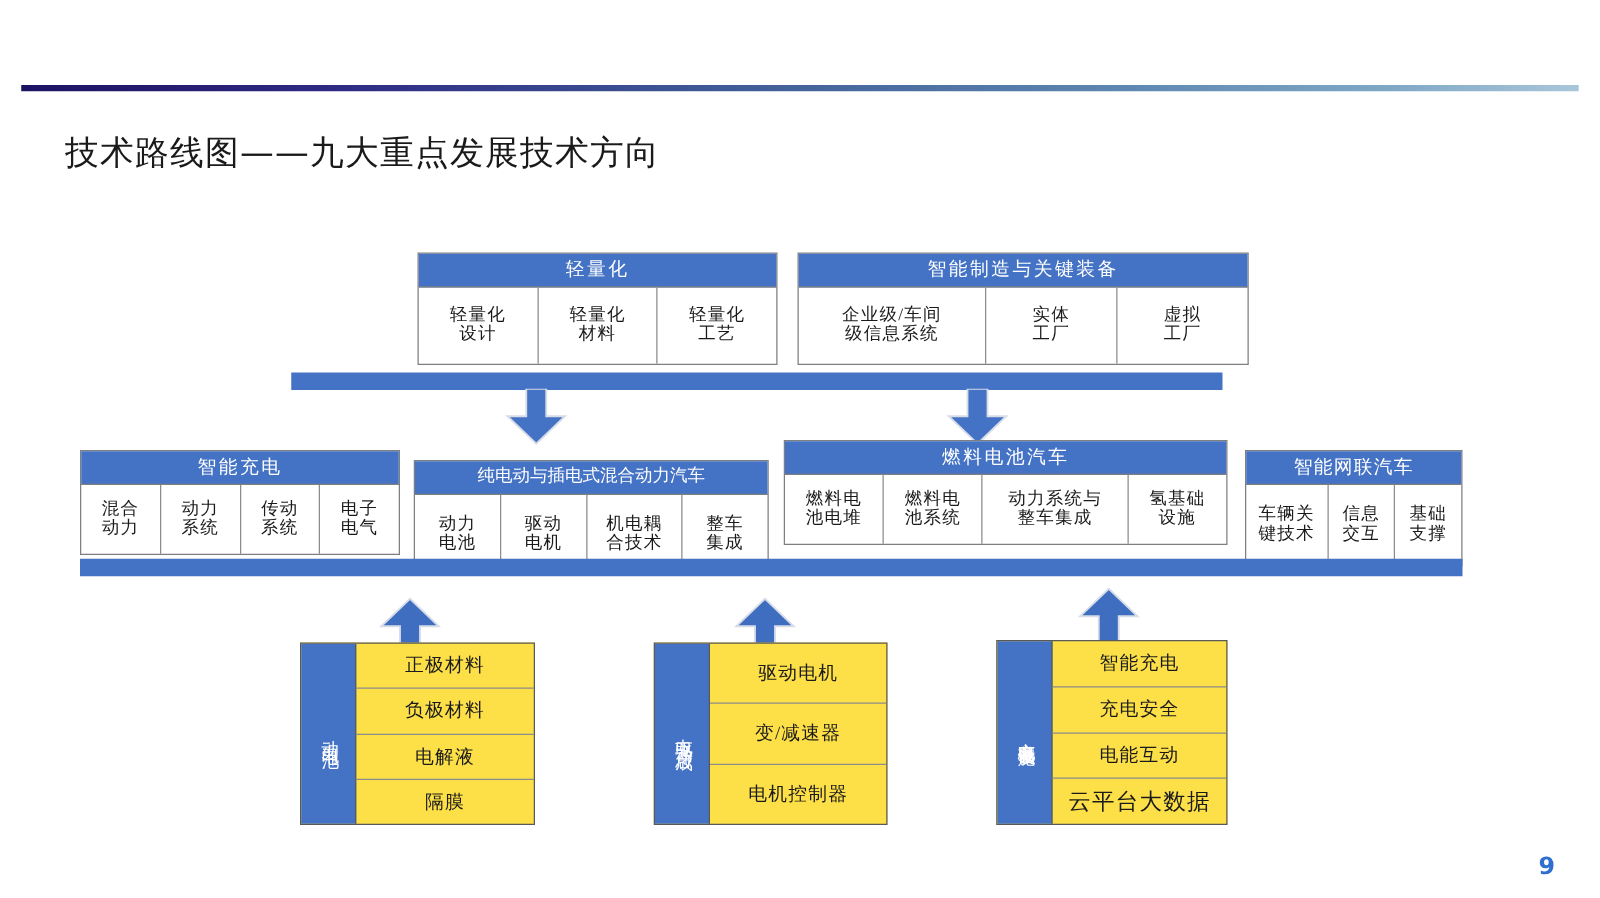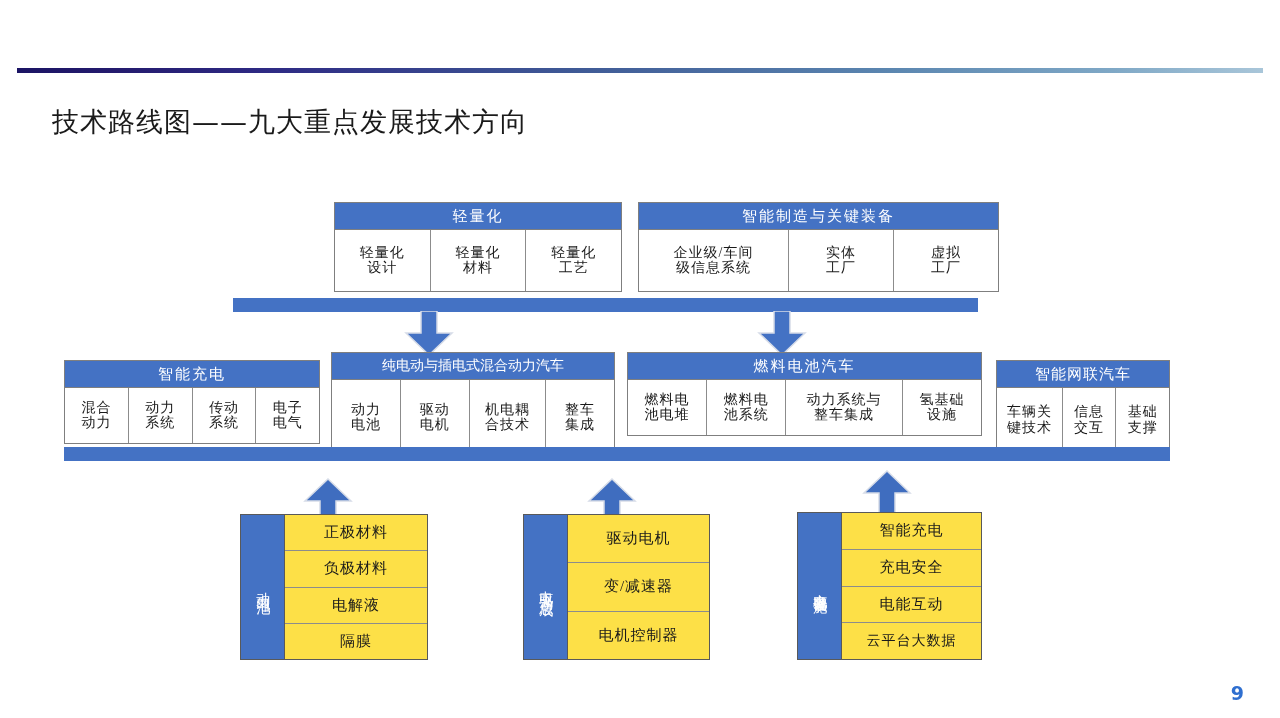--- a/index.html
+++ b/index.html
@@ -124,21 +124,21 @@
 动力</div>
       <div class="cell">动力
 系统</div>
       <div class="cell">传动
 系统</div>
       <div class="cell">电子
 电气</div>
     </div>
   </div>
 
-  <div class="group" style="left:331px;top:352px;width:284px;height:104px;">
+  <div class="group" style="left:331px;top:368px;width:284px;height:92px;">
     <div class="group-head" style="letter-spacing:0px;font-size:14px;">纯电动与插电式混合动力汽车</div>
     <div class="group-cells">
       <div class="cell">动力
 电池</div>
       <div class="cell">驱动
 电机</div>
       <div class="cell" style="flex:1.12 1 0;">机电耦
 合技术</div>
       <div class="cell">整车
 集成</div>
@@ -213,19 +213,19 @@
   </div>
 
   <div class="stack" style="left:797px;top:512px;width:185px;height:148px;">
     <div class="stack-label">
       <span style="letter-spacing:1px;">充电基础设施</span>
     </div>
     <div class="stack-rows">
       <div class="srow">智能充电</div>
       <div class="srow">充电安全</div>
       <div class="srow">电能互动</div>
-      <div class="srow" style="font-size:14px;">云平台大数据</div>
+      <div class="srow" style="font-size:18px;">云平台大数据</div>
     </div>
   </div>
 
   <div class="pageno">9</div>
 
 </div>
 
 </body></html>

